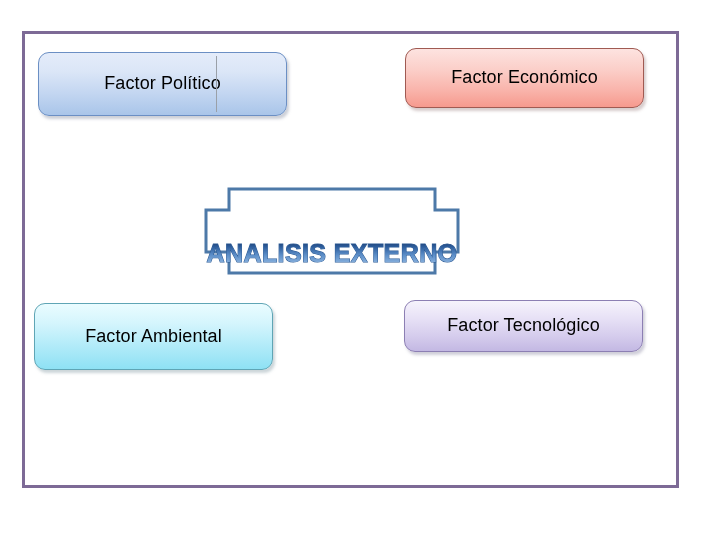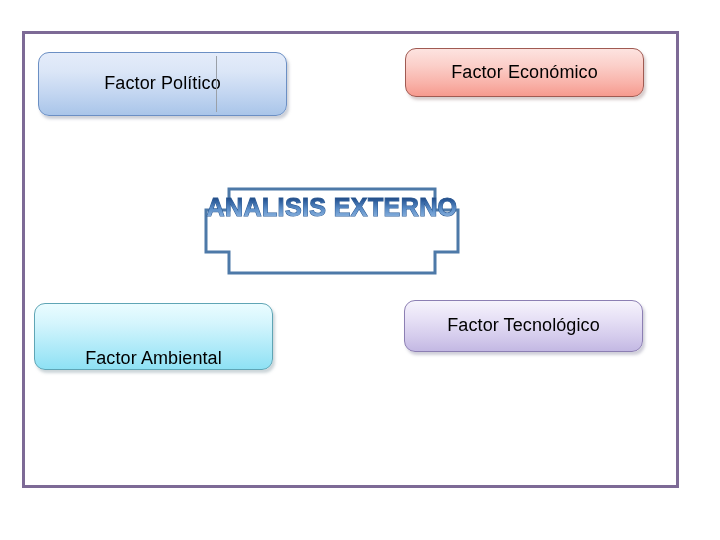--- a/index.html
+++ b/index.html
@@ -66,36 +66,35 @@
     width: 1px;
     height: 56px;
     background: #9aa0a8;
   }
 
   
   #box-economico {
     left: 405px;
     top: 48px;
     width: 239px;
-    height: 49px;
+    height: 60px;
     border: 1px solid #a05a52;
     background: linear-gradient(to bottom, #fde3e0 0%, #fbcfc9 35%, #f9b3aa 72%, #f69a8e 100%);
     box-shadow: 2px 3px 3px rgba(150,120,120,0.38);
   }
 
   
   #box-ambiental {
     left: 34px;
     top: 303px;
     width: 239px;
     height: 67px;
     border: 1px solid #5fa5b5;
     background: linear-gradient(to bottom, #eafcff 0%, #d4f5fd 30%, #aeeaf8 68%, #8ee1f4 100%);
     box-shadow: 2px 3px 3px rgba(120,145,155,0.38);
-    align-items: flex-end;
   }
 
   
   #box-tecnologico {
     left: 404px;
     top: 300px;
     width: 239px;
     height: 52px;
     border: 1px solid #8c7fb3;
     background: linear-gradient(to bottom, #f6f3fc 0%, #e7e1f6 35%, #d4cbec 72%, #c3b8e3 100%);
@@ -117,21 +116,21 @@
   }
 
   
   #wordart {
     position: absolute;
     left: 203px;
     top: 186px;
     width: 258px;
     height: 90px;
     display: flex;
-    align-items: flex-start;
+    align-items: flex-end;
     justify-content: center;
     pointer-events: none;
   }
   #wordart svg {
     display: block;
     overflow: visible;
   }
   .wa-text {
     font-family: "Liberation Sans", sans-serif;
     font-weight: bold;

